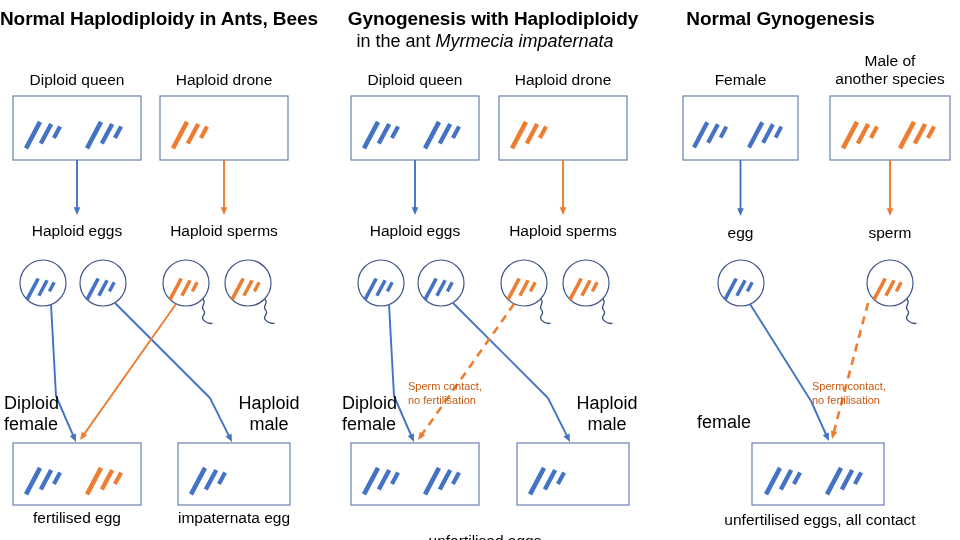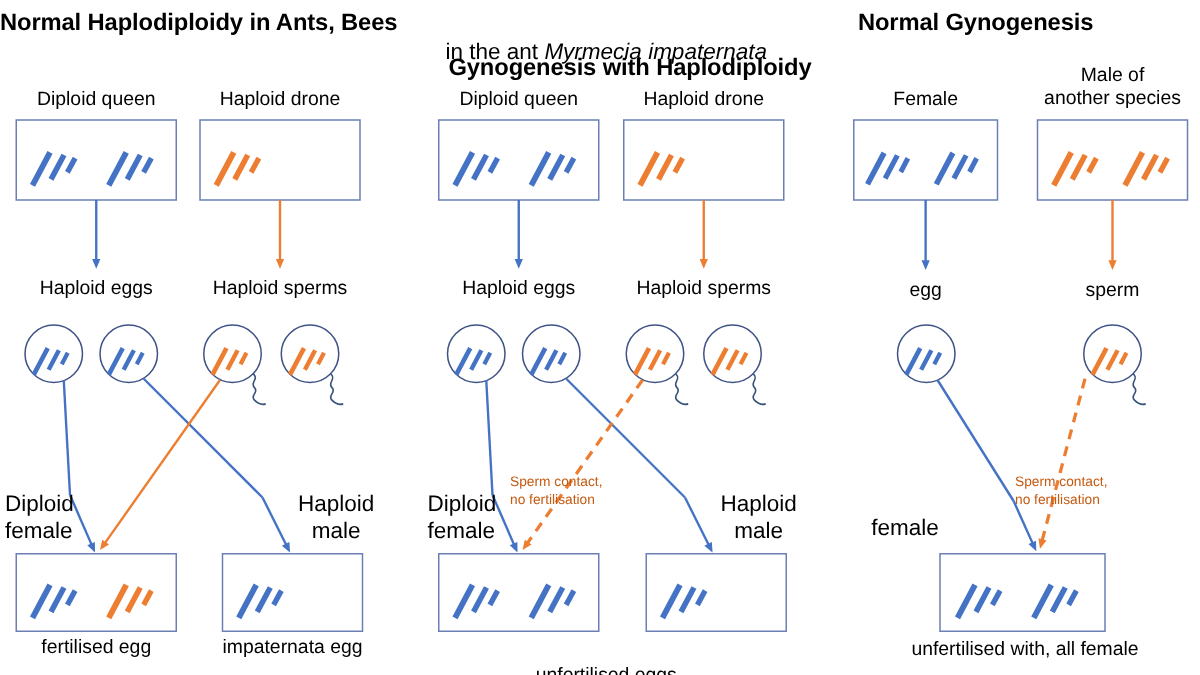--- a/index.html
+++ b/index.html
@@ -173,36 +173,36 @@
     <div class="lbl cell-label" style="left: -15px; top: 71px; width: 184px;">Diploid queen</div>
     <div class="lbl cell-label" style="left: 132px; top: 71px; width: 184px;">Haploid drone</div>
     <div class="lbl cell-label" style="left: -15px; top: 222px; width: 184px;">Haploid eggs</div>
     <div class="lbl cell-label" style="left: 132px; top: 222px; width: 184px;">Haploid sperms</div>
     <div class="lbl side-label" style="left: 4px; top: 393px; width: 82px; text-align: left; white-space: pre;">Diploid
 female</div>
     <div class="lbl side-label" style="left: 228px; top: 393px; width: 82px; text-align: center; white-space: pre;">Haploid
 male</div>
     <div class="lbl caption" style="left: -17px; top: 509px; width: 188px;">fertilised egg</div>
     <div class="lbl caption" style="left: 148px; top: 509px; width: 172px;">impaternata egg</div>
-    <div class="lbl panel-title" style="left: 354px; top: 8px; width: 300px; margin-top: 36px;">Gynogenesis with Haplodiploidy</div>
+    <div class="lbl panel-title" style="left: 343px; top: 8px; width: 300px;">Gynogenesis with Haplodiploidy</div>
     <div class="lbl subtitle" style="left: 335px; top: 31px; width: 300px;"><span>in the ant </span><i>Myrmecia impaternata</i></div>
     <div class="lbl cell-label" style="left: 323px; top: 71px; width: 184px;">Diploid queen</div>
     <div class="lbl cell-label" style="left: 471px; top: 71px; width: 184px;">Haploid drone</div>
     <div class="lbl cell-label" style="left: 323px; top: 222px; width: 184px;">Haploid eggs</div>
     <div class="lbl cell-label" style="left: 471px; top: 222px; width: 184px;">Haploid sperms</div>
     <div class="lbl side-label" style="left: 342px; top: 393px; width: 82px; text-align: left; white-space: pre;">Diploid
 female</div>
     <div class="lbl side-label" style="left: 566px; top: 393px; width: 82px; text-align: center; white-space: pre;">Haploid
 male</div>
     <div class="lbl caption" style="left: 335px; top: 532px; width: 300px;">unfertilised eggs</div>
     <div class="lbl note" style="left: 408px; top: 380px; width: 140px; text-align: left; white-space: pre;">Sperm contact,
 no fertilisation</div>
     <div class="lbl panel-title" style="left: 628px; top: 8px; width: 305px;">Normal Gynogenesis</div>
     <div class="lbl cell-label" style="left: 655px; top: 71px; width: 171px;">Female</div>
     <div class="lbl cell-label" style="left: 800px; top: 52px; width: 180px; white-space: pre;">Male of
 another species</div>
     <div class="lbl cell-label" style="left: 655px; top: 224px; width: 171px;">egg</div>
     <div class="lbl cell-label" style="left: 802px; top: 224px; width: 176px;">sperm</div>
     <div class="lbl side-label" style="left: 684px; top: 412px; width: 80px; text-align: center;">female</div>
-    <div class="lbl caption" style="left: 700px; top: 511px; width: 240px;">unfertilised with, all female</div>
+    <div class="lbl caption" style="left: 700px; top: 511px; width: 240px;">unfertilised eggs, all contact</div>
     <div class="lbl note" style="left: 812px; top: 380px; width: 140px; text-align: left; white-space: pre;">Sperm contact,
 no fertilisation</div>
   </div>
 
 </body></html>

